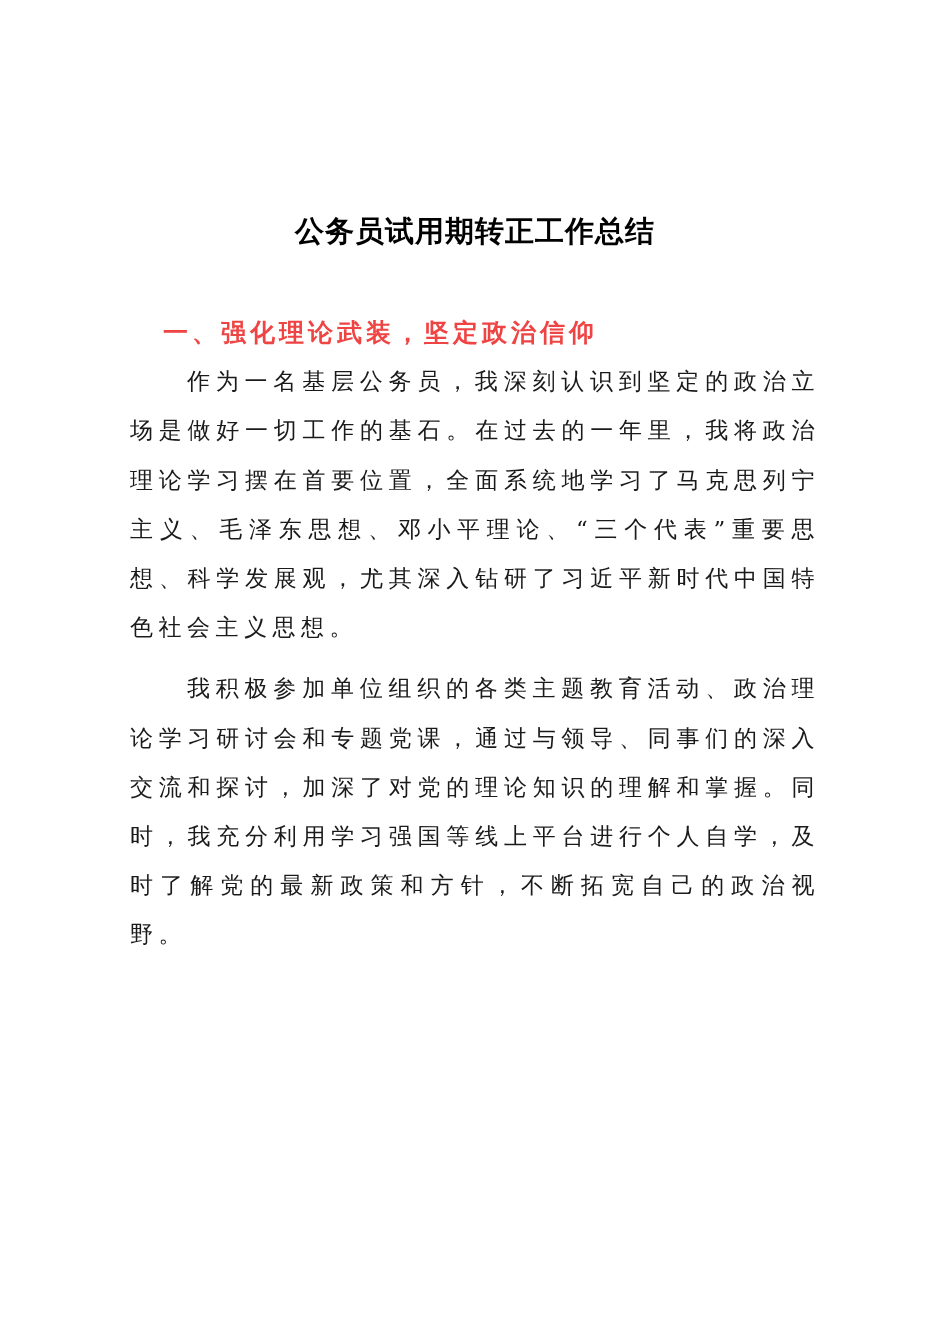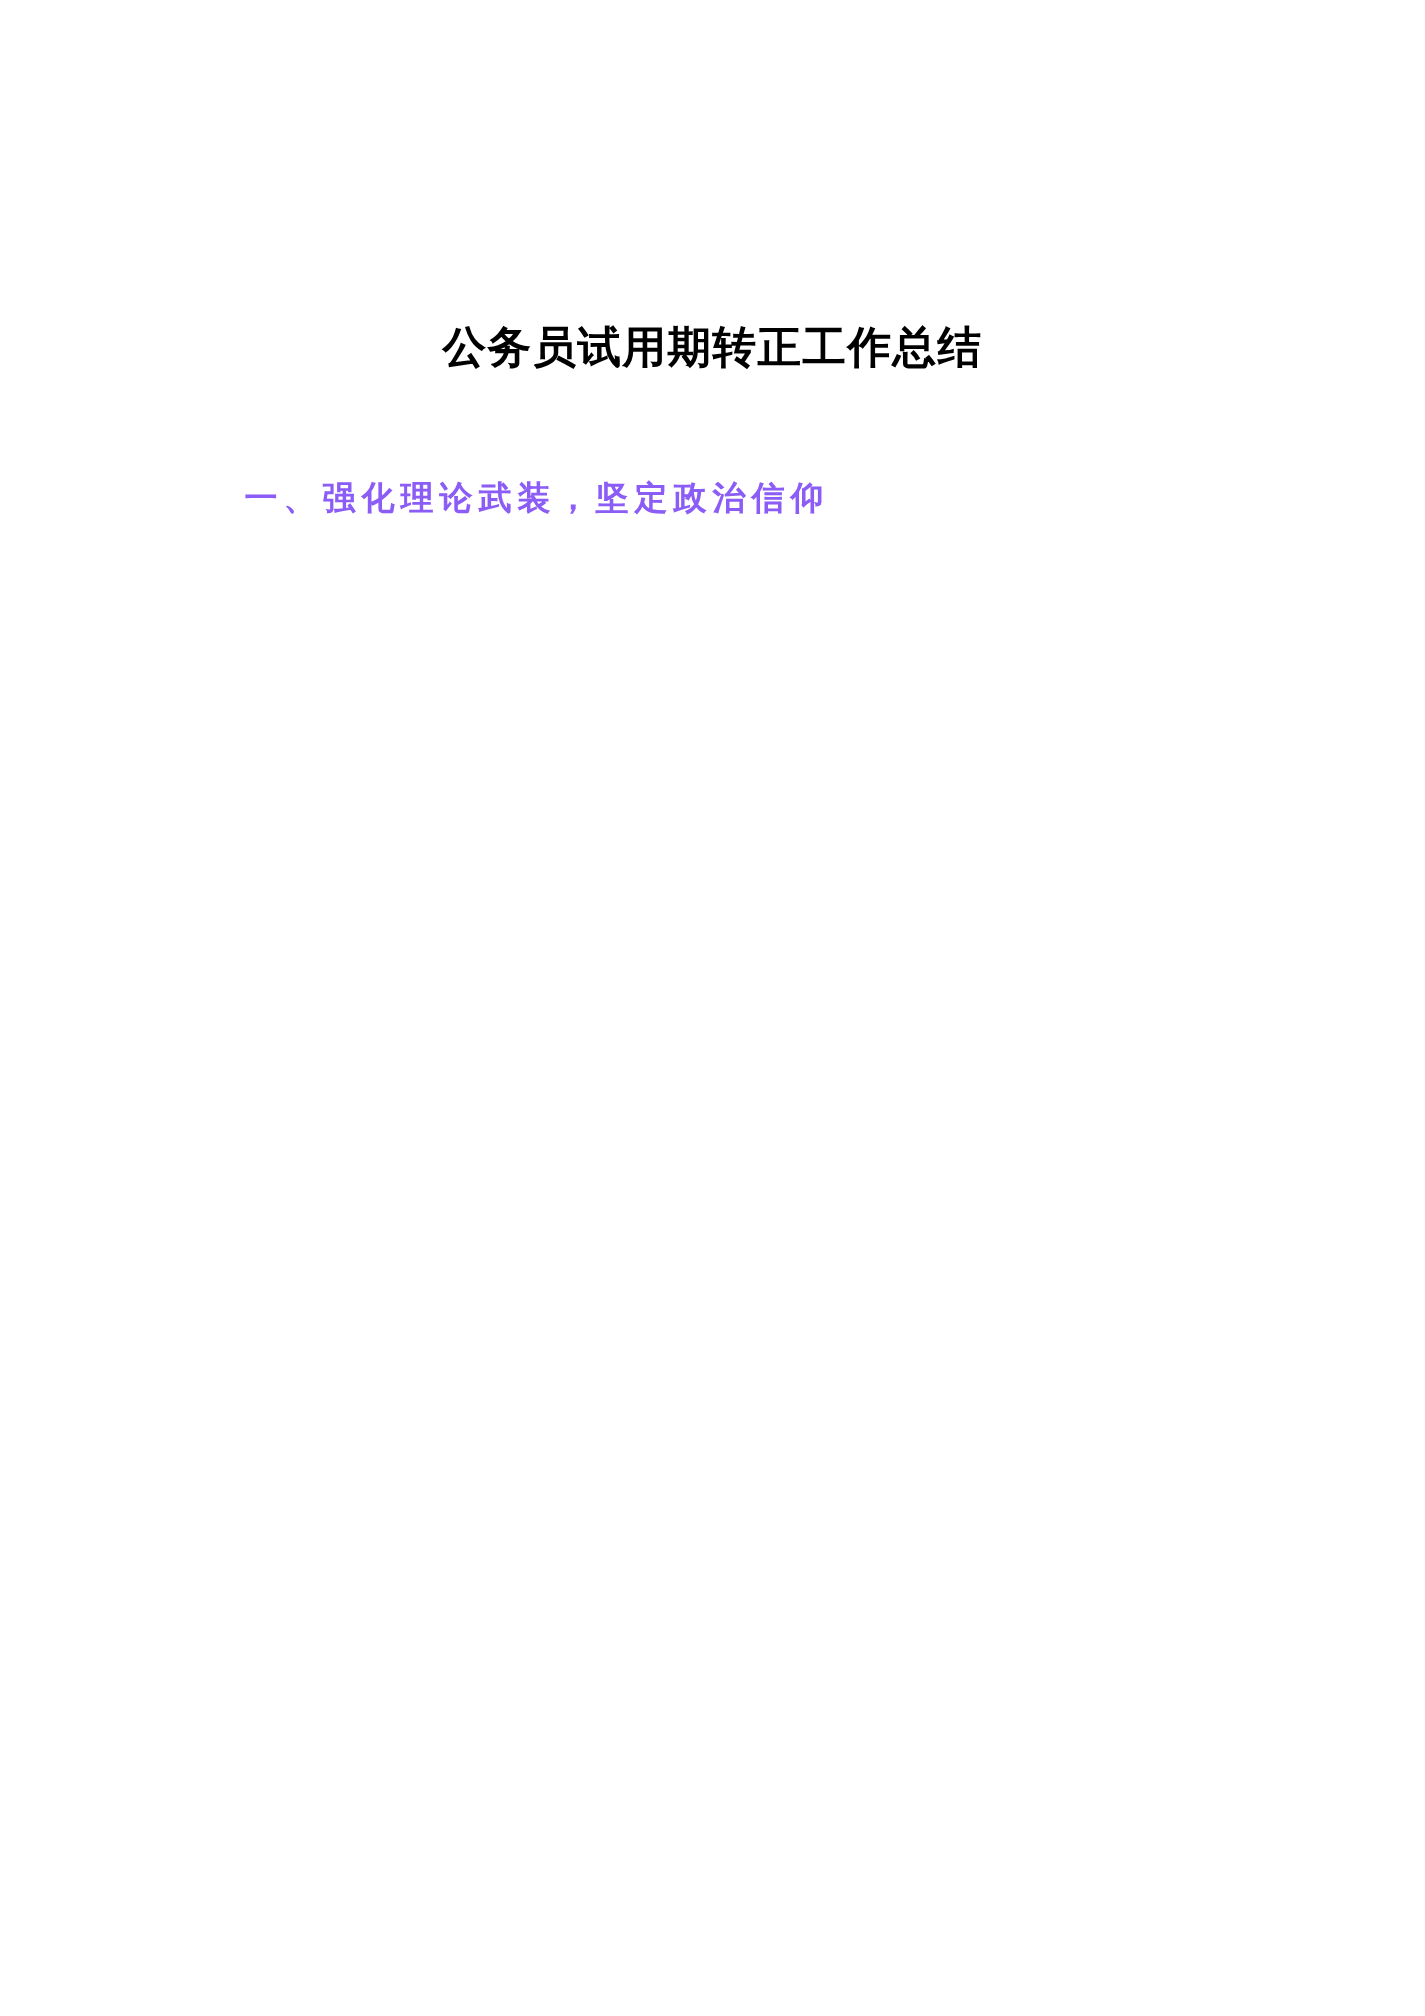--- a/index.html
+++ b/index.html
@@ -51,31 +51,33 @@
       margin: 0;
       text-indent: 57px;
       text-align: justify;
       word-break: break-all;
     }
     .heading {
       margin: 0;
       text-indent: 33px;
       font-family: "DejaVu Sans", "Liberation Sans", sans-serif;
       font-weight: bold;
-      font-size: 22px;
+      font-size: 25px;
       letter-spacing: 4px;
-      color: #8b5cf6;
+      color: #ef4444;
     }
     .gap {
       height: 12px;
     }
   </style>
 </head>
 <body>
 
 <div class="page">
   <h1 class="title">公务员试用期转正工作总结</h1>
 
   <div class="body">
     <p class="heading">一、强化理论武装，坚定政治信仰</p>
+    <p class="para">作为一名基层公务员，我深刻认识到坚定的政治立场是做好一切工作的基石。在过去的一年里，我将政治理论学习摆在首要位置，全面系统地学习了马克思列宁主义、毛泽东思想、邓小平理论、“三个代表”重要思想、科学发展观，尤其深入钻研了习近平新时代中国特色社会主义思想。</p>
     <div class="gap"></div>
+    <p class="para">我积极参加单位组织的各类主题教育活动、政治理论学习研讨会和专题党课，通过与领导、同事们的深入交流和探讨，加深了对党的理论知识的理解和掌握。同时，我充分利用学习强国等线上平台进行个人自学，及时了解党的最新政策和方针，不断拓宽自己的政治视野。</p>
   </div>
 </div>
 
 </body></html>

